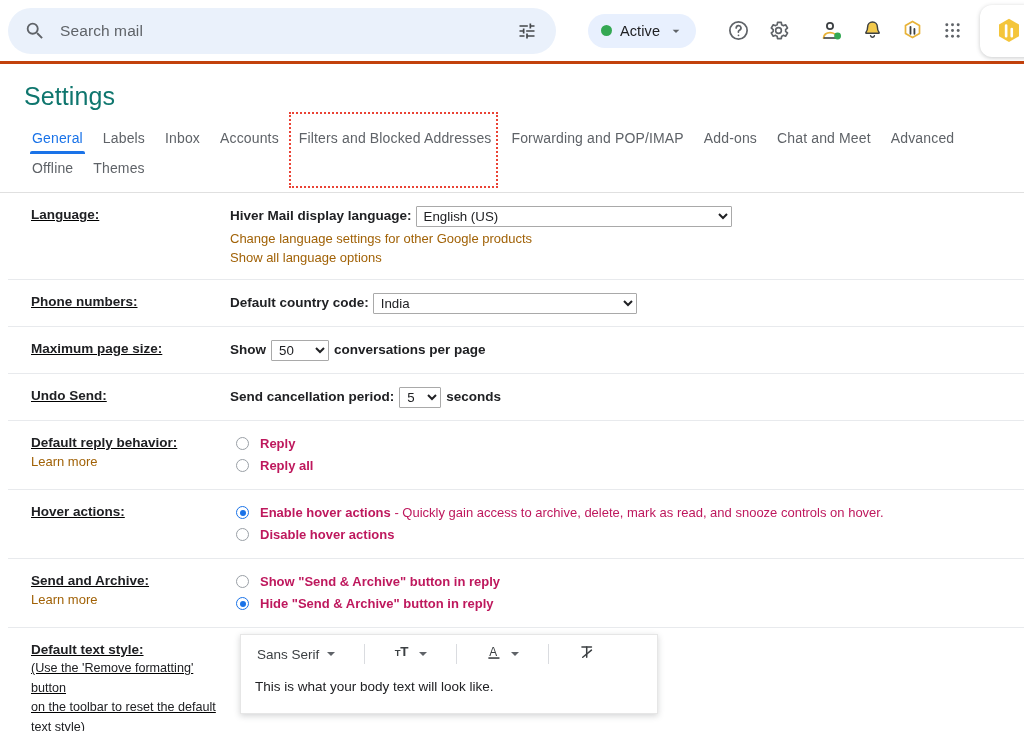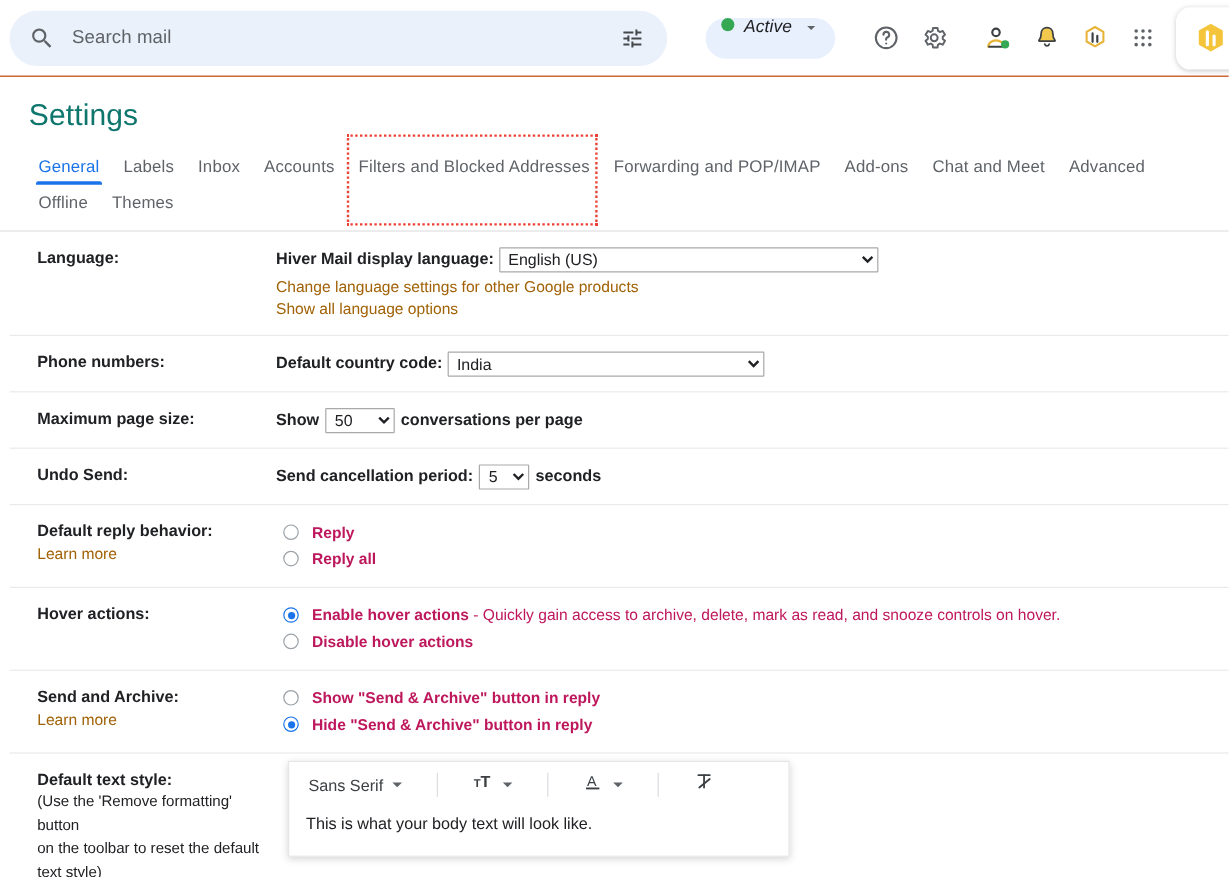--- a/index.html
+++ b/index.html
@@ -14,21 +14,21 @@
   }
 
   
   .topbar {
     position: relative;
     height: 64px;
     background: #ffffff;
     display: flex;
     align-items: center;
     padding: 0 0 0 8px;
-    border-bottom: 1px solid #c2410c;
+    border-bottom: 3px solid #c2410c;
   }
   .search-wrap {
     width: 548px;
     height: 46px;
     background: #eaf1fb;
     border-radius: 24px;
     display: flex;
     align-items: center;
     padding: 0 14px 0 16px;
     flex: 0 0 auto;
@@ -52,28 +52,27 @@
   }
 
   .topbar-right {
     display: flex;
     align-items: center;
     margin-left: 32px;
     flex: 1 1 auto;
     gap: 0;
   }
   .status-pill {
-    display: flex; align-items: flex-start; gap: 8px;
+    display: flex; align-items: center; gap: 8px;
     height: 34px;
     padding: 0 12px 0 13px;
     background: #e8f0fe;
     border-radius: 18px;
     cursor: pointer;
     flex: 0 0 auto;
-    font-style: italic;
   }
   .status-dot {
     width: 11px; height: 11px; border-radius: 50%;
     background: #34a853; flex: 0 0 auto;
   }
   .status-label {
     font-size: 14.5px; color: #202124; letter-spacing: .1px;
   }
   .chev-sm { color: #5f6368; display: flex; align-items: center; }
 
@@ -160,20 +159,21 @@
     border-bottom: 1px solid #e8eaed;
     padding: 12px 0 12px 0;
     align-items: flex-start;
   }
   .srow:last-child { border-bottom: 0; }
   .slabel {
     width: 222px;
     flex: 0 0 222px;
     padding-left: 23px;
     padding-right: 8px;
+    text-decoration: underline;
   }
   .slabel-title {
     font-size: 13.5px;
     font-weight: bold;
     color: #202124;
     line-height: 19px;
   }
   .slabel-sub {
     font-size: 12.6px;
     color: #202124;

